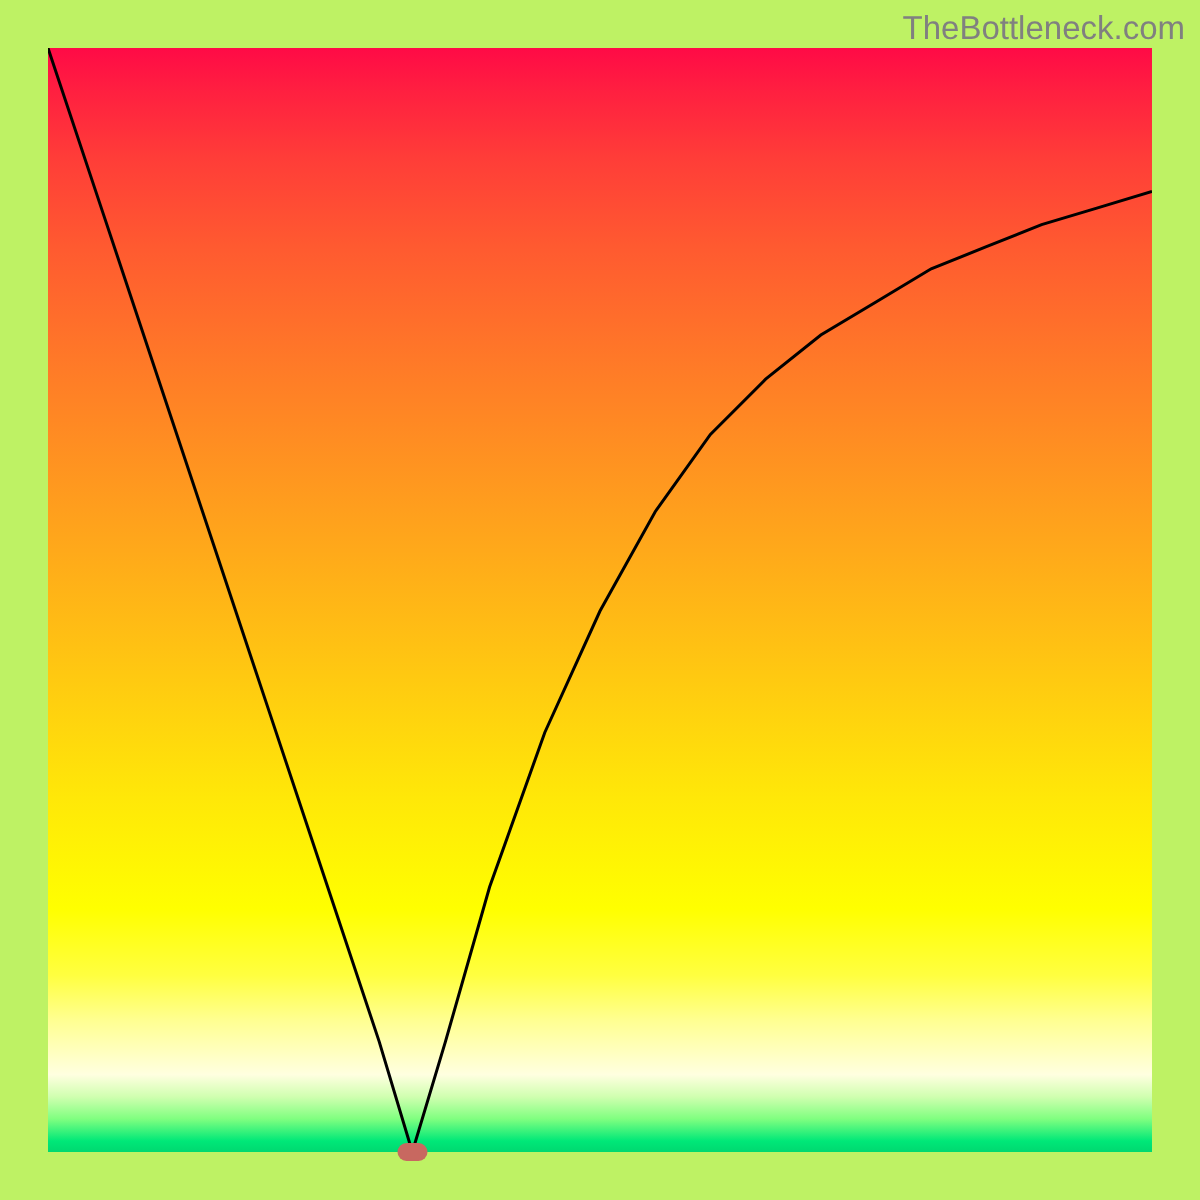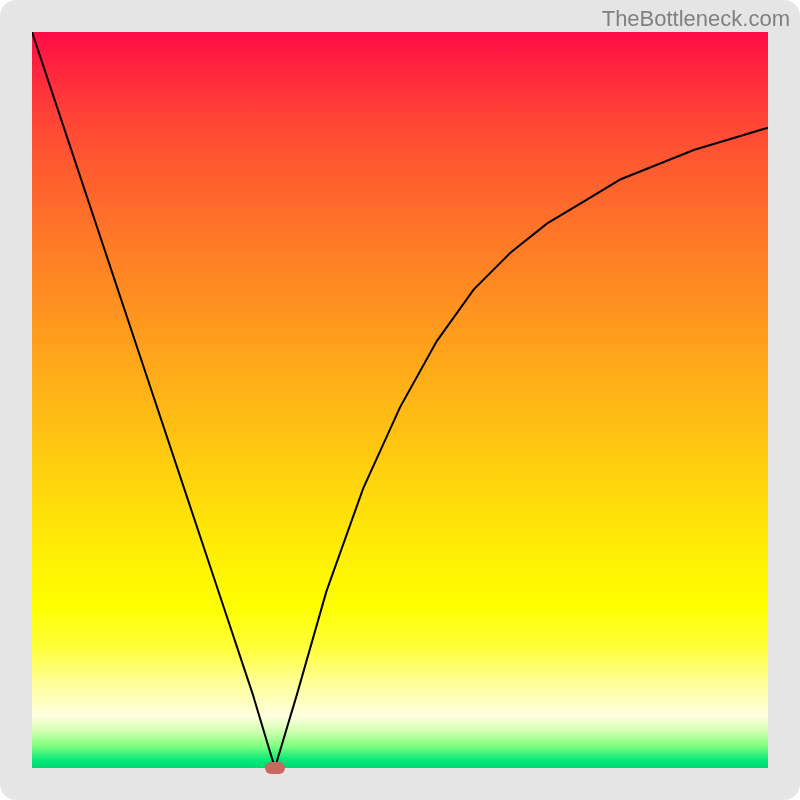--- a/index.html
+++ b/index.html
@@ -7,22 +7,21 @@
     padding: 0;
     width: 800px;
     height: 800px;
     overflow: hidden;
     font-family: Arial, Helvetica, sans-serif;
   }
   .chart-container {
     position: relative;
     width: 800px;
     height: 800px;
-    background: #e5e5e5;
-    border-radius: 16px;
+    background: #bef264;
   }
   .plot-area {
     position: absolute;
     left: 32px;
     top: 32px;
     width: 736px;
     height: 736px;
     background: linear-gradient(to bottom,
       #ff0a46 0%,
       #ff2040 4%,

